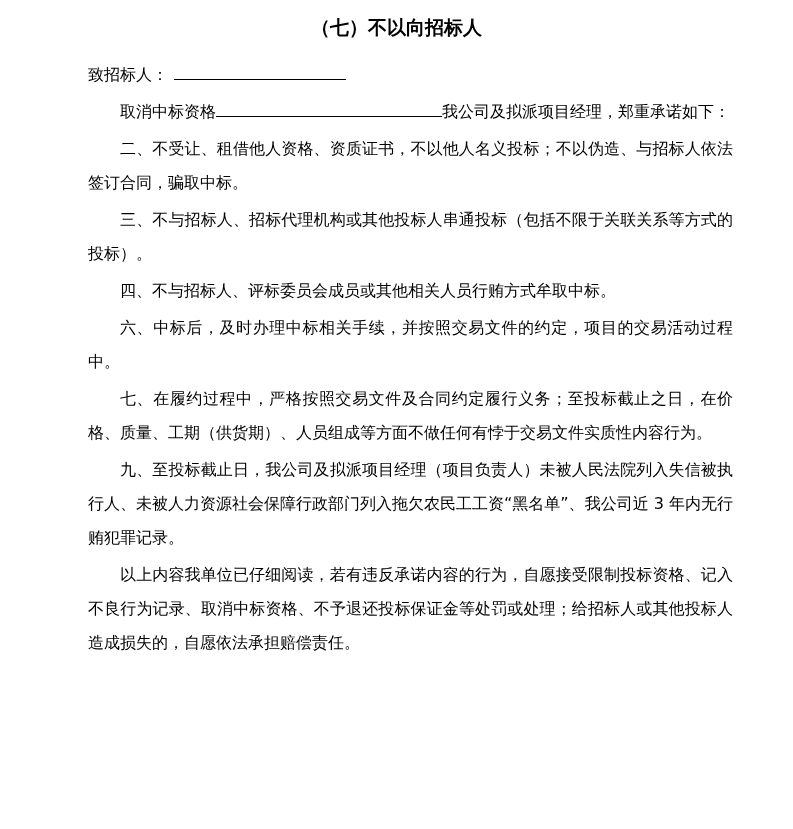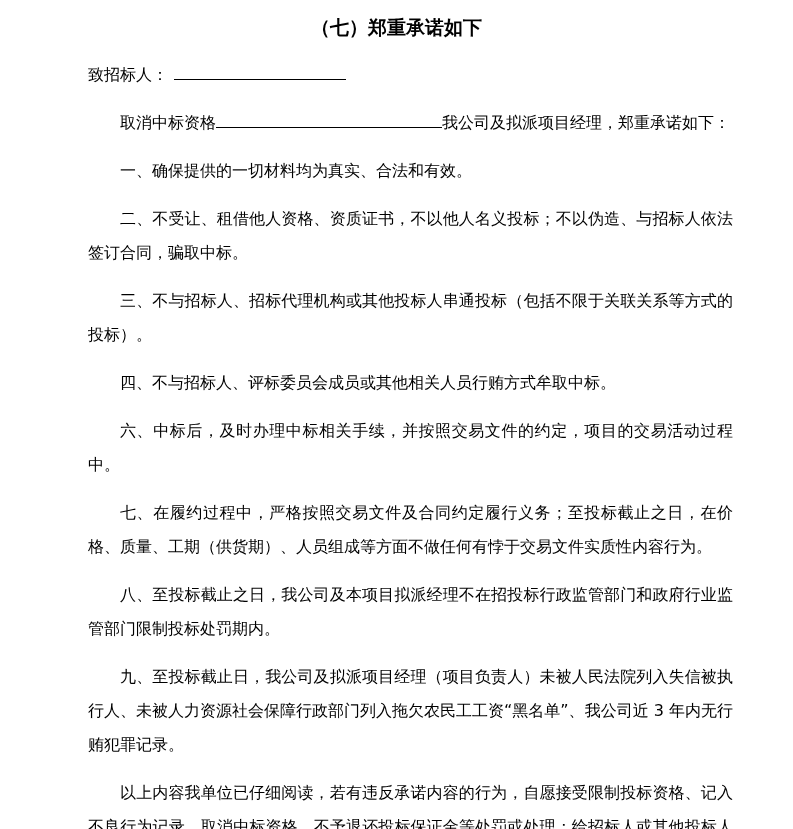--- a/index.html
+++ b/index.html
@@ -21,54 +21,52 @@
     overflow: hidden;
   }
   .title {
     margin: 0 -60px 16px -88px;
     text-align: center;
     font-size: 19px;
     font-weight: bold;
     line-height: 30px;
   }
   p.para {
-    margin: 14px 0;
+    margin: 3px 0;
     text-align: justify;
   }
   p.indent {
     text-indent: 2em;
   }
   .blank {
     display: inline-block;
     border-bottom: 1px solid #000000;
     height: 15px;
     vertical-align: baseline;
   }
   .salutation-blank { width: 172px; margin-left: 6px; }
   .intro-blank { width: 226px; }
 </style>
 </head>
 <body>
 
 <div class="page">
 
-  <div class="title">（七）郑重承诺如下</div>
+  <div class="title">（七）不以向招标人</div>
 
   <p class="para">
     <span>致招标人：</span><span class="blank salutation-blank"></span>
   </p>
 
   <p class="para indent">
     <span>取消中标资格</span><span class="blank intro-blank"></span><span>我公司及拟派项目经理，郑重承诺如下：</span>
   </p>
 
-  <p class="para indent">一、确保提供的一切材料均为真实、合法和有效。</p>
   <p class="para indent">二、不受让、租借他人资格、资质证书，不以他人名义投标；不以伪造、与招标人依法签订合同，骗取中标。</p>
   <p class="para indent">三、不与招标人、招标代理机构或其他投标人串通投标（包括不限于关联关系等方式的投标）。</p>
   <p class="para indent">四、不与招标人、评标委员会成员或其他相关人员行贿方式牟取中标。</p>
   <p class="para indent">六、中标后，及时办理中标相关手续，并按照交易文件的约定，项目的交易活动过程中。</p>
   <p class="para indent">七、在履约过程中，严格按照交易文件及合同约定履行义务；至投标截止之日，在价格、质量、工期（供货期）、人员组成等方面不做任何有悖于交易文件实质性内容行为。</p>
-  <p class="para indent">八、至投标截止之日，我公司及本项目拟派经理不在招投标行政监管部门和政府行业监管部门限制投标处罚期内。</p>
   <p class="para indent">九、至投标截止日，我公司及拟派项目经理（项目负责人）未被人民法院列入失信被执行人、未被人力资源社会保障行政部门列入拖欠农民工工资“黑名单”、我公司近 3 年内无行贿犯罪记录。</p>
 
   <p class="para indent">以上内容我单位已仔细阅读，若有违反承诺内容的行为，自愿接受限制投标资格、记入不良行为记录、取消中标资格、不予退还投标保证金等处罚或处理；给招标人或其他投标人造成损失的，自愿依法承担赔偿责任。</p>
 
 </div>
 
 </body></html>

